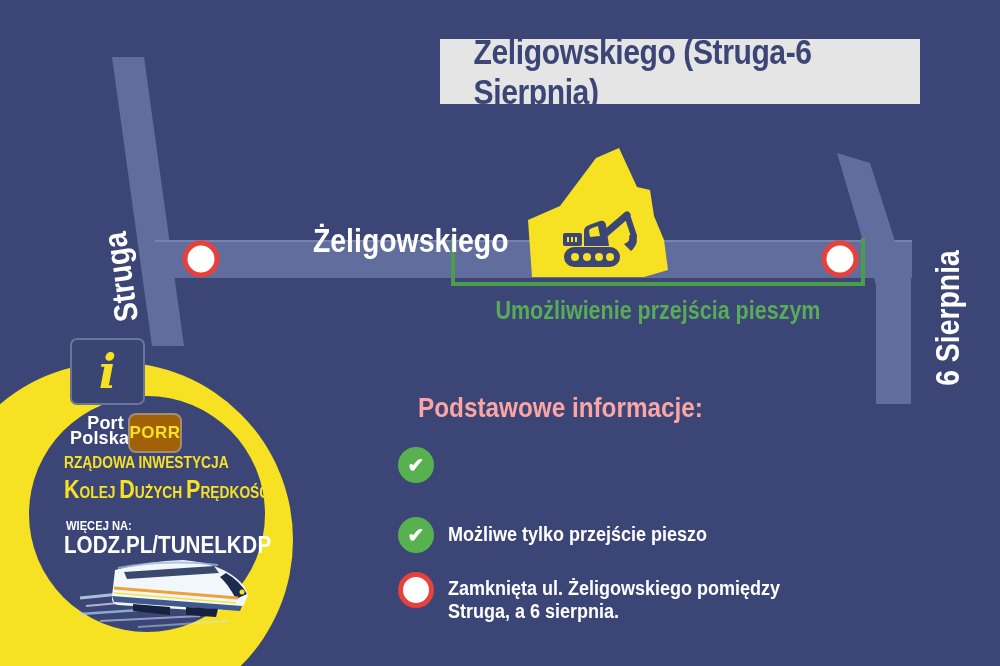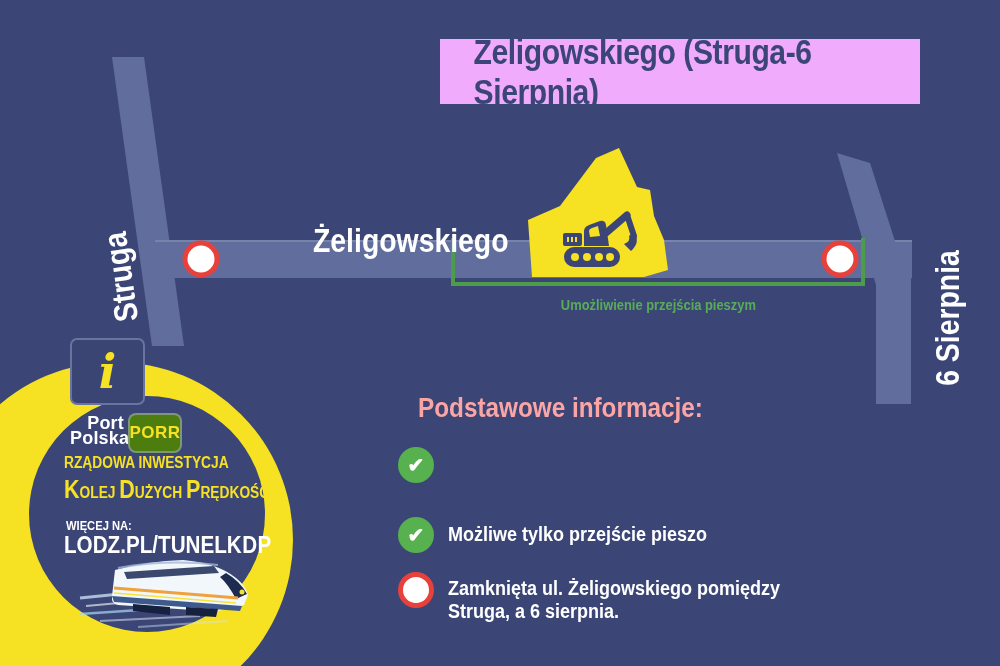--- a/index.html
+++ b/index.html
@@ -5,51 +5,51 @@
   html,body{margin:0;padding:0;}
   body{font-family:"Liberation Sans",sans-serif;background:#222;}
   #stage{position:relative;width:1000px;height:666px;background:#3B4677;overflow:hidden;}
 
   .abs{position:absolute;}
   .pre{white-space:pre-line;}
   .cond{display:inline-block;transform-origin:left center;transform:scaleX(0.86);}
   .cond-c{display:inline-block;transform-origin:center center;transform:scaleX(0.86);}
 
   
-  #banner{left:440px;top:39px;width:480px;height:65px;background:#f0abfc;
+  #banner{left:440px;top:39px;width:480px;height:65px;background:#e5e5e5;
           display:flex;align-items:center;justify-content:center;}
   #banner .txt{color:#3B4677;font-weight:bold;font-size:35px;letter-spacing:-0.5px;}
 
   
   #map-svg{left:0;top:0;}
 
   
   .street-label{color:#ffffff;font-weight:bold;}
   #label-zeligowskiego{left:313px;top:194px;font-size:33px;margin-top:28px;}
   #label-struga{left:121px;top:277px;font-size:33px;transform:translate(-50%,-50%) rotate(-98deg) scaleX(0.86);transform-origin:center;white-space:nowrap;}
   #label-6sierpnia{left:948px;top:318px;font-size:33px;transform:translate(-50%,-50%) rotate(-90deg) scaleX(0.86);transform-origin:center;white-space:nowrap;}
-  #pedestrian-note{left:453px;top:296px;width:410px;text-align:center;color:#58AC58;font-weight:bold;font-size:15px;}
+  #pedestrian-note{left:453px;top:296px;width:410px;text-align:center;color:#58AC58;font-weight:bold;font-size:25px;}
 
   
   #info-heading{left:418px;top:393px;color:#fca5a5;font-weight:bold;font-size:27px;}
   .bullet-icon{width:36px;height:36px;border-radius:50%;box-sizing:border-box;
                display:flex;align-items:center;justify-content:center;}
   .check{background:#56B14E;color:#fff;font-size:20px;font-weight:bold;}
   .closed{background:#ffffff;border:5px solid #E8403A;}
   .bullet-text{color:#fff;font-weight:bold;font-size:20px;line-height:23px;}
 
   
   #ibox{left:70px;top:338px;width:75px;height:67px;background:#3A4574;
         border:2px solid rgba(165,175,210,0.45);border-radius:7px;box-sizing:border-box;
         display:flex;align-items:center;justify-content:center;}
   #ibox .i{font-family:"DejaVu Serif",serif;font-style:italic;font-weight:bold;
            color:#F6E123;font-size:46px;line-height:1;}
   #org{left:70px;top:416px;width:54px;text-align:right;color:#fff;font-size:18px;
        line-height:15px;font-weight:bold;letter-spacing:0.2px;}
-  #porr{left:128px;top:413px;width:54px;height:40px;background:#4d7c0f;
+  #porr{left:128px;top:413px;width:54px;height:40px;background:#a16207;
         border:2px solid rgba(165,175,210,0.55);border-radius:8px;box-sizing:border-box;
         display:flex;align-items:center;justify-content:center;}
   #porr .t{color:#F6E123;font-weight:bold;font-size:17px;letter-spacing:0.5px;}
   #gov-line{left:64px;top:454px;color:#F6E123;font-weight:bold;font-size:16px;}
   #kdp-line{left:64px;top:475px;color:#F6E123;font-weight:bold;}
   #kdp-line .big{font-size:25px;}
   #kdp-line .sml{font-size:16px;}
   #more-label{left:66px;top:518px;color:#fff;font-weight:bold;font-size:13px;}
   #url-line{left:64px;top:531px;color:#fff;font-weight:bold;font-size:24px;}
   #url-line .hv{font-weight:900;letter-spacing:0.5px;}

